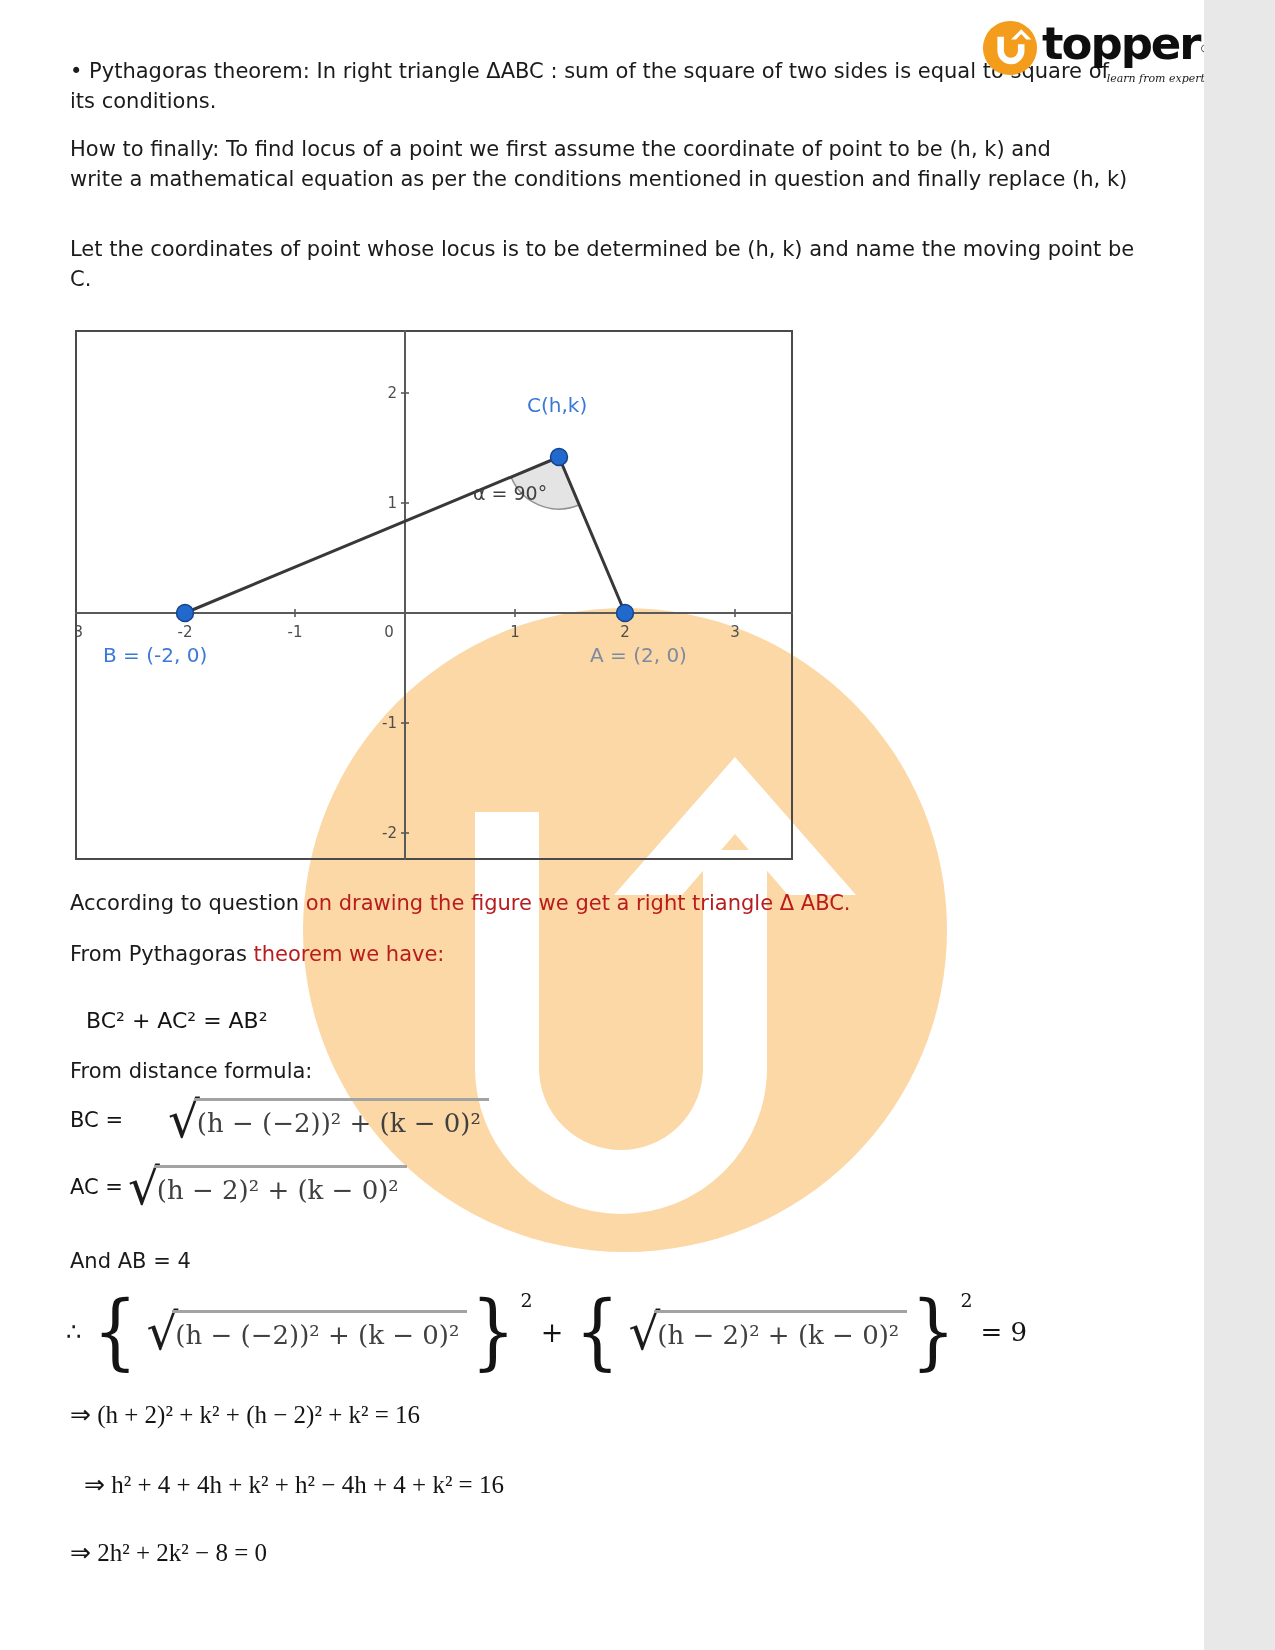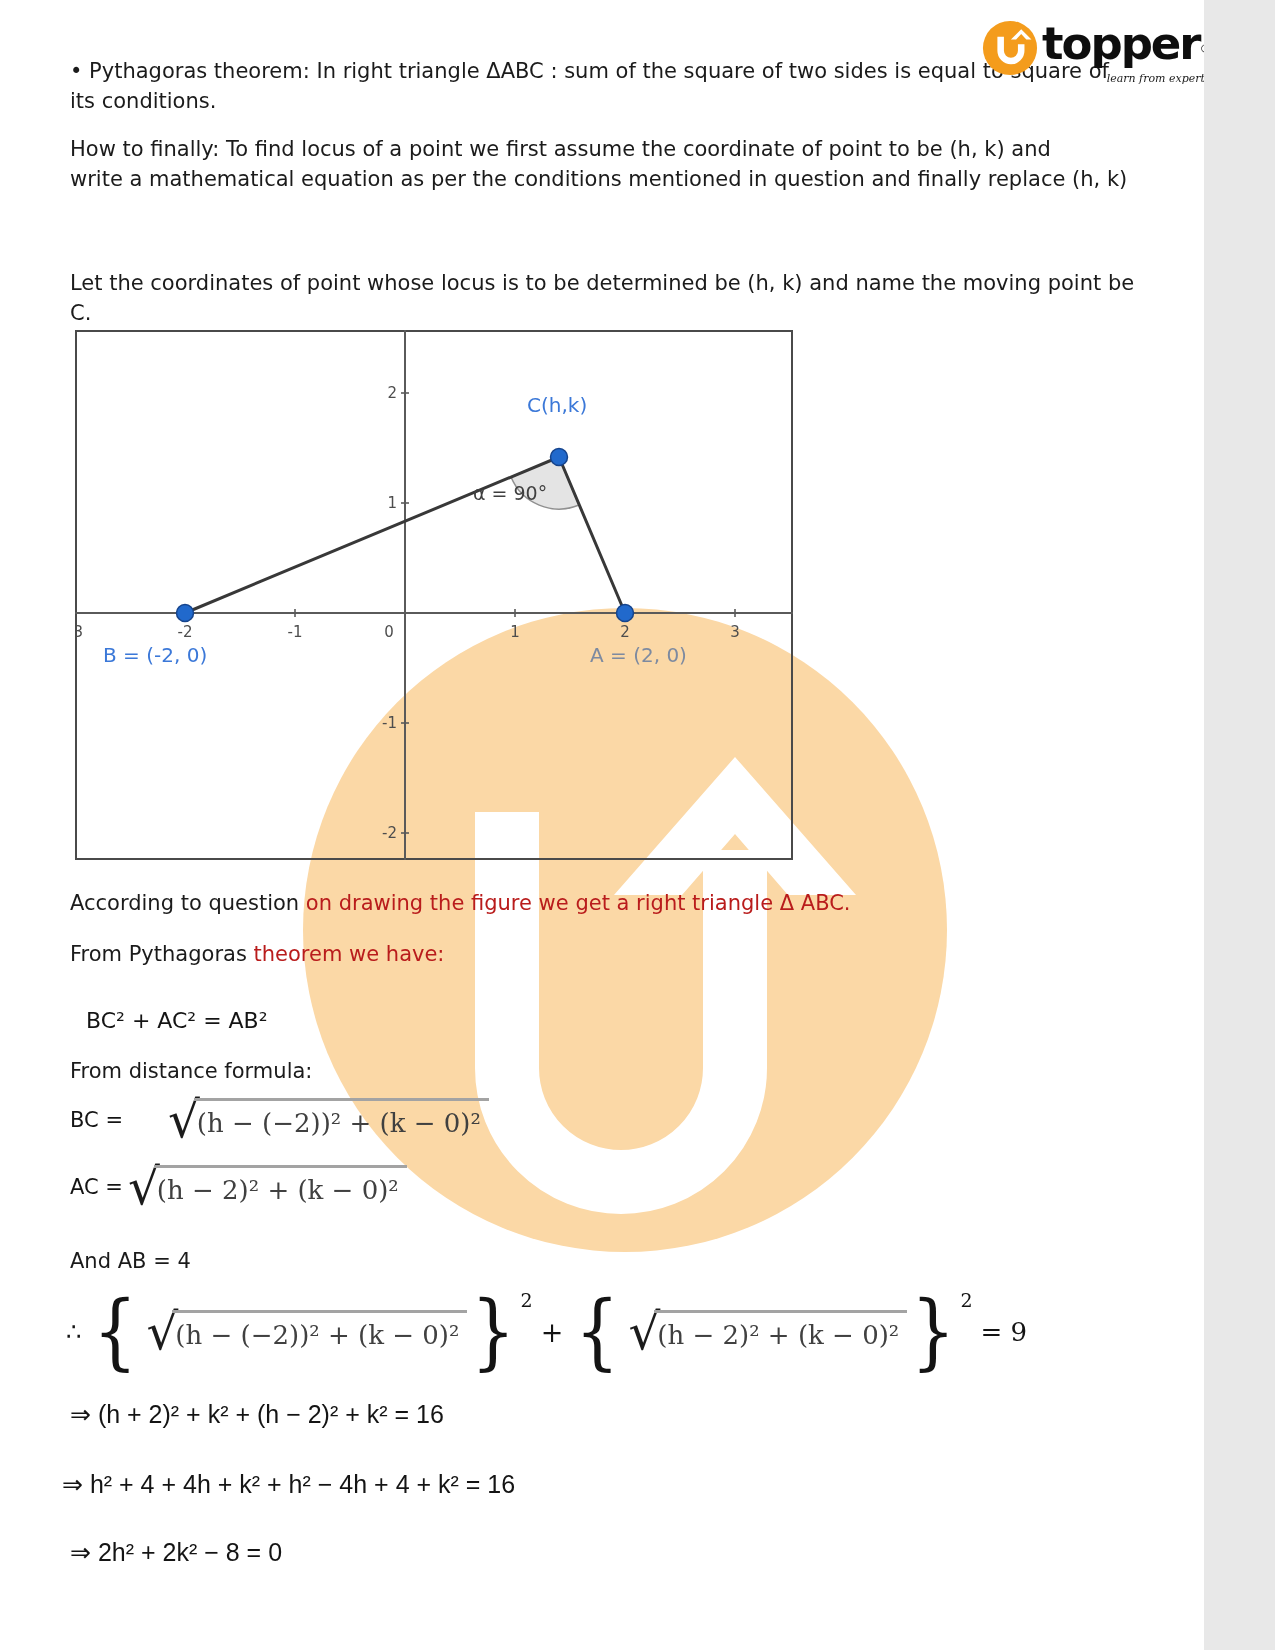--- a/index.html
+++ b/index.html
@@ -14,21 +14,21 @@
   
   #graph{left:75px;top:330px;z-index:1;}
   
   .math-sans{font-size:22px;color:#141414;}
   .eq-row{display:flex;align-items:center;z-index:2;position:absolute;}
   .sqrt{display:inline-flex;align-items:flex-start;margin-left:5px;}
   .sqrt-sign{font-family:"DejaVu Serif","Liberation Serif",serif;font-size:50px;line-height:44px;
              font-weight:400;color:#1b1b1b;}
   .sqrt-rad{border-top:3px solid #a3a3a3;padding:7px 8px 2px 3px;margin-left:-6px;
             font-family:"DejaVu Serif","Liberation Serif",serif;font-size:26px;color:#404040;}
-  .serif-eq{font-family:Liberation Sans, sans-serif;font-size:25px;color:#141414;z-index:2;}
+  .serif-eq{font-family:Liberation Serif, serif;font-size:25px;color:#141414;z-index:2;}
   .brace{font-family:"DejaVu Serif","Liberation Serif",serif;font-size:82px;font-weight:400;
          line-height:0;transform:scaleX(.85);color:#141414;}
   .osup{font-family:"DejaVu Serif","Liberation Serif",serif;font-size:19px;color:#141414;
         transform:translateY(-32px);margin-left:1px;}
   .therefore{font-size:24px;margin-right:8px;color:#141414;}
   .bigplus{font-family:"DejaVu Serif","Liberation Serif",serif;font-size:27px;margin:0 8px;color:#141414;}
   .rhs16{font-family:"DejaVu Serif","Liberation Serif",serif;font-size:26px;margin-left:8px;color:#141414;}
   
   #logo{left:982px;top:20px;z-index:5;display:flex;align-items:flex-start;}
   #logo .brand{font-size:45px;font-weight:bold;letter-spacing:-2px;color:#0e0e0e;line-height:48px;margin-left:4px;}
@@ -62,21 +62,21 @@
   <div class="abs body-text" style="left:70px;top:56px;">
     <div>• Pythagoras theorem: In right triangle ΔABC : sum of the square of two sides is equal to square of</div>
     <div>its conditions.</div>
   </div>
 
   <div class="abs body-text" style="left:70px;top:134px;">
     <div>How to finally: To find locus of a point we first assume the coordinate of point to be (h, k) and</div>
     <div>write a mathematical equation as per the conditions mentioned in question and finally replace (h, k)</div>
   </div>
 
-  <div class="abs body-text" style="left:70px;top:234px;margin-top:34px;">
+  <div class="abs body-text" style="left:70px;top:234px;">
     <div>Let the coordinates of point whose locus is to be determined be (h, k) and name the moving point be</div>
     <div>C.</div>
   </div>
 
   <svg id="graph" class="abs" width="718" height="530" viewBox="0 0 718 530">
 
     <rect x="1" y="1" width="716" height="528" fill="none" stroke="#4a4a4a" stroke-width="2"></rect>
 
     <line x1="0" y1="283" x2="718" y2="283" stroke="#5a5a5a" stroke-width="2"></line>
     <line x1="330" y1="0" x2="330" y2="530" stroke="#5a5a5a" stroke-width="2"></line>
@@ -169,16 +169,16 @@
     <span class="sqrt">
       <span class="sqrt-sign">√</span>
       <span class="sqrt-rad">(h − 2)² + (k − 0)²</span>
     </span>
     <span class="brace">}</span>
     <span class="osup">2</span>
     <span class="rhs16">= 9</span>
   </div>
 
   <div class="abs serif-eq" style="left:70px;top:1400px;">⇒ (h + 2)² + k² + (h − 2)² + k² = 16</div>
-  <div class="abs serif-eq" style="left:62px;top:1470px;text-align:right;">⇒ h² + 4 + 4h + k² + h² − 4h + 4 + k² = 16</div>
+  <div class="abs serif-eq" style="left:84px;top:1470px;text-align:right;">⇒ h² + 4 + 4h + k² + h² − 4h + 4 + k² = 16</div>
   <div class="abs serif-eq" style="left:70px;top:1538px;">⇒ 2h² + 2k² − 8 = 0</div>
 
 </div>
 
 </body></html>

